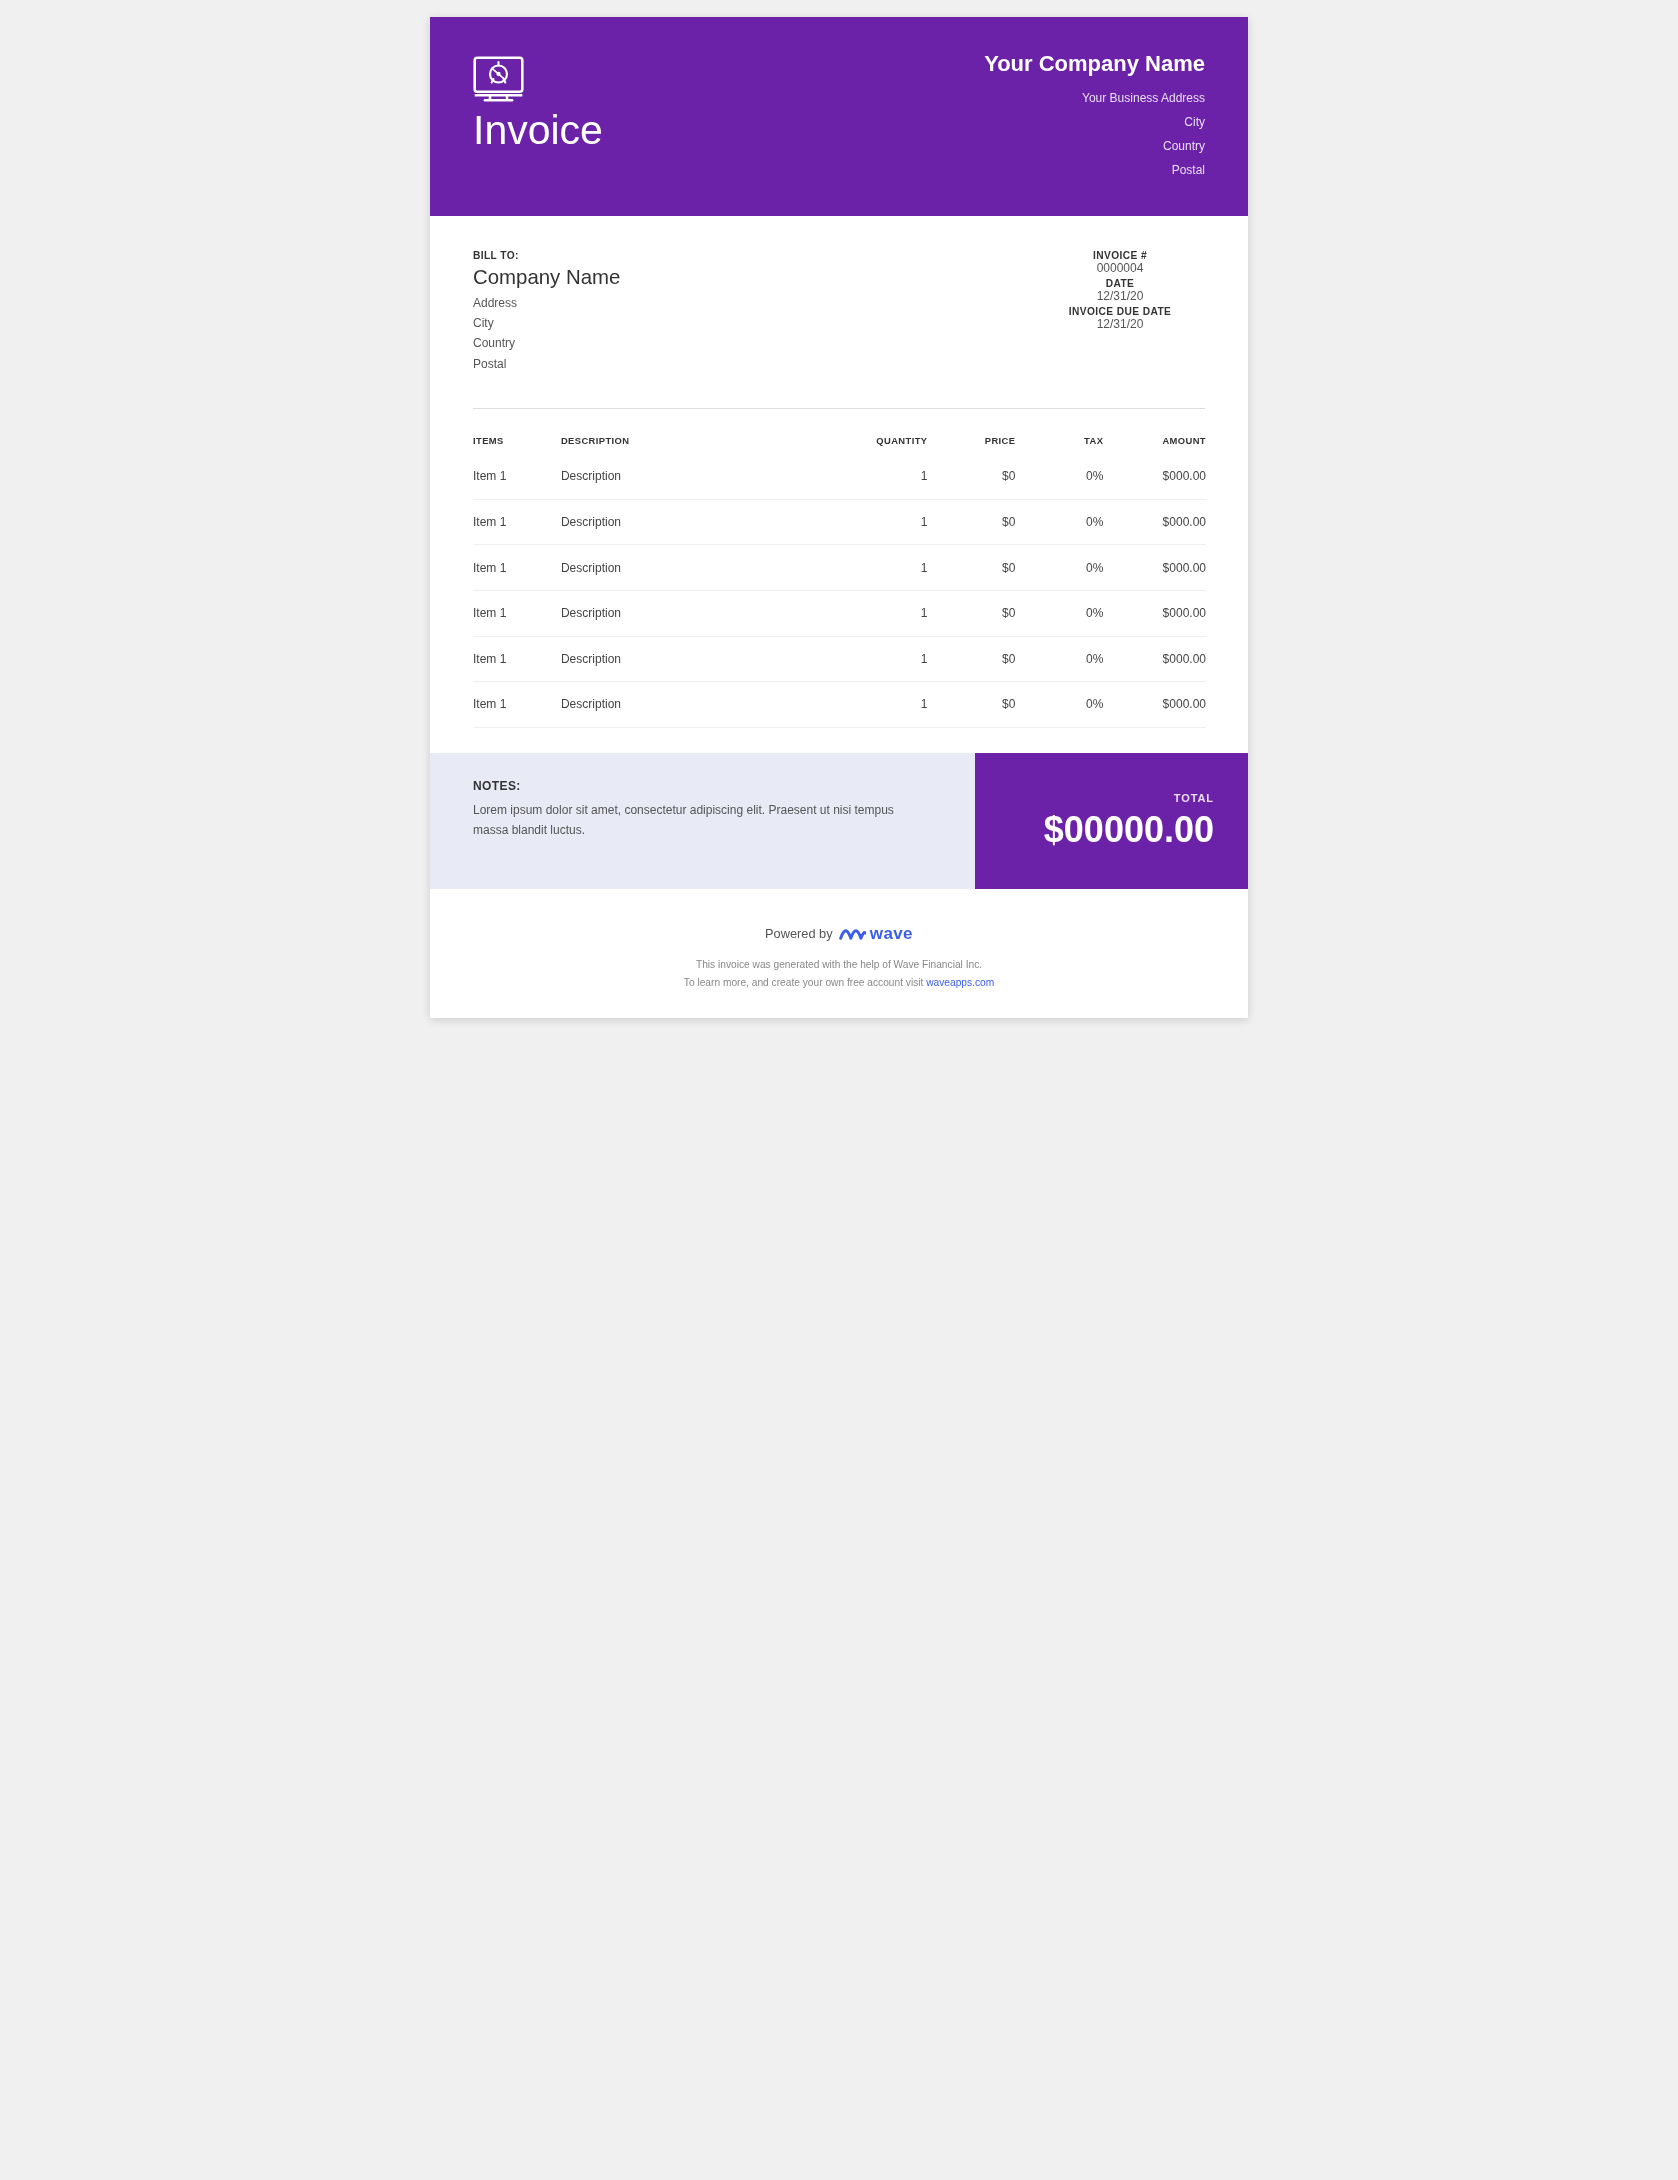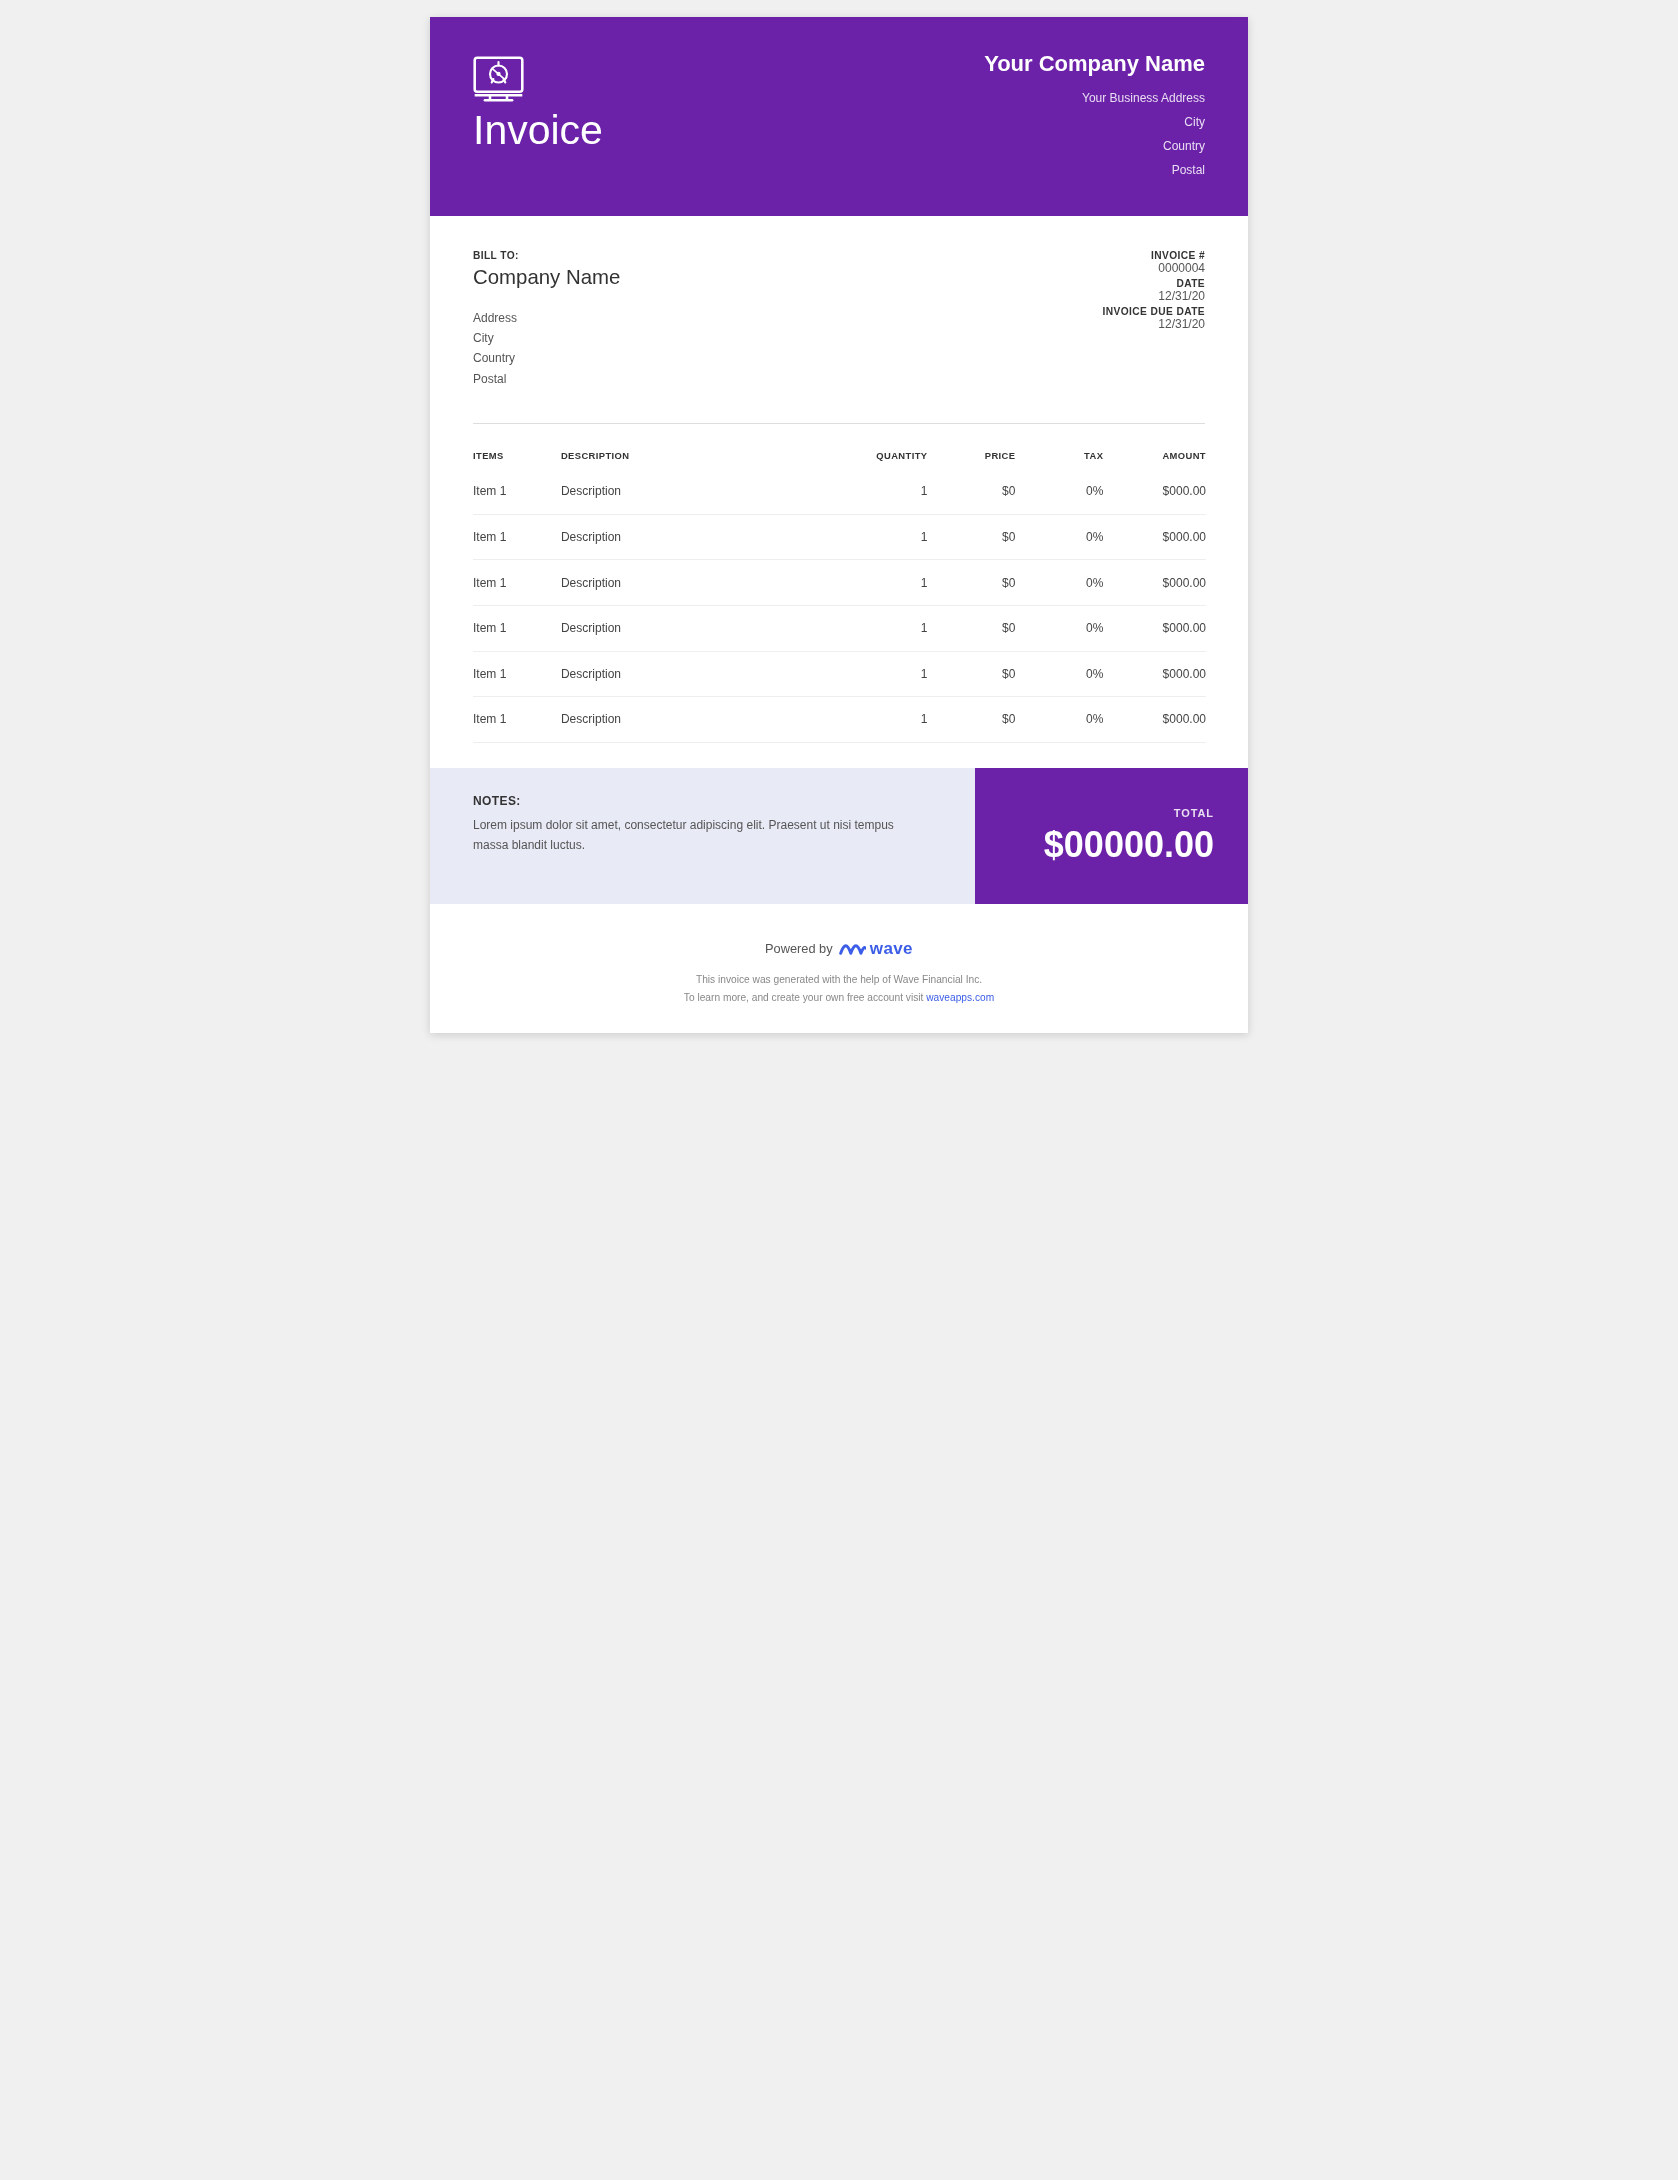--- a/index.html
+++ b/index.html
@@ -72,29 +72,29 @@
       font-size: 10.2px;
       font-weight: 700;
       color: #333;
       margin-bottom: 5.1px;
       letter-spacing: 0.4px;
     }
     .bill-company-name {
       font-size: 20.4px;
       color: #333;
       font-weight: 400;
-      margin-bottom: 19px;
+      margin-bottom: 4px;
     }
     .bill-address-line {
       font-size: 12px;
       color: #555;
       line-height: 1.7;
     }
     .invoice-meta {
-      text-align: right;
+      text-align: center;
       min-width: 170px;
     }
     .meta-row {
       margin-bottom: 3.4px;
     }
     .meta-label {
       font-size: 10.2px;
       font-weight: 700;
       color: #333;
       letter-spacing: 0.4px;

